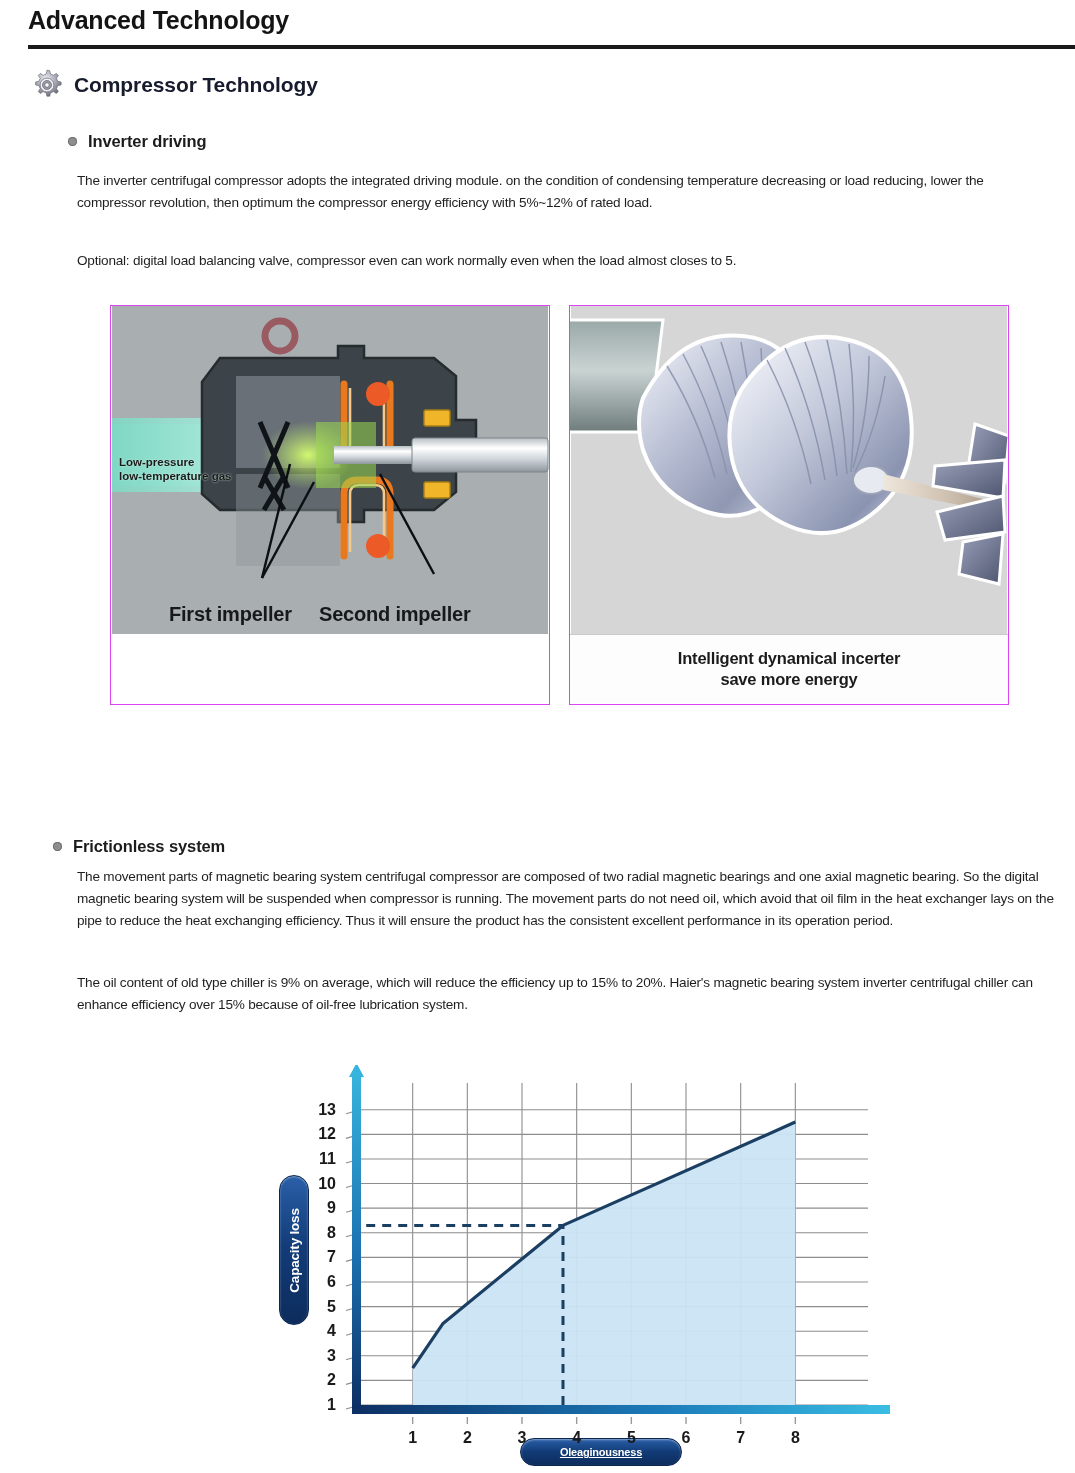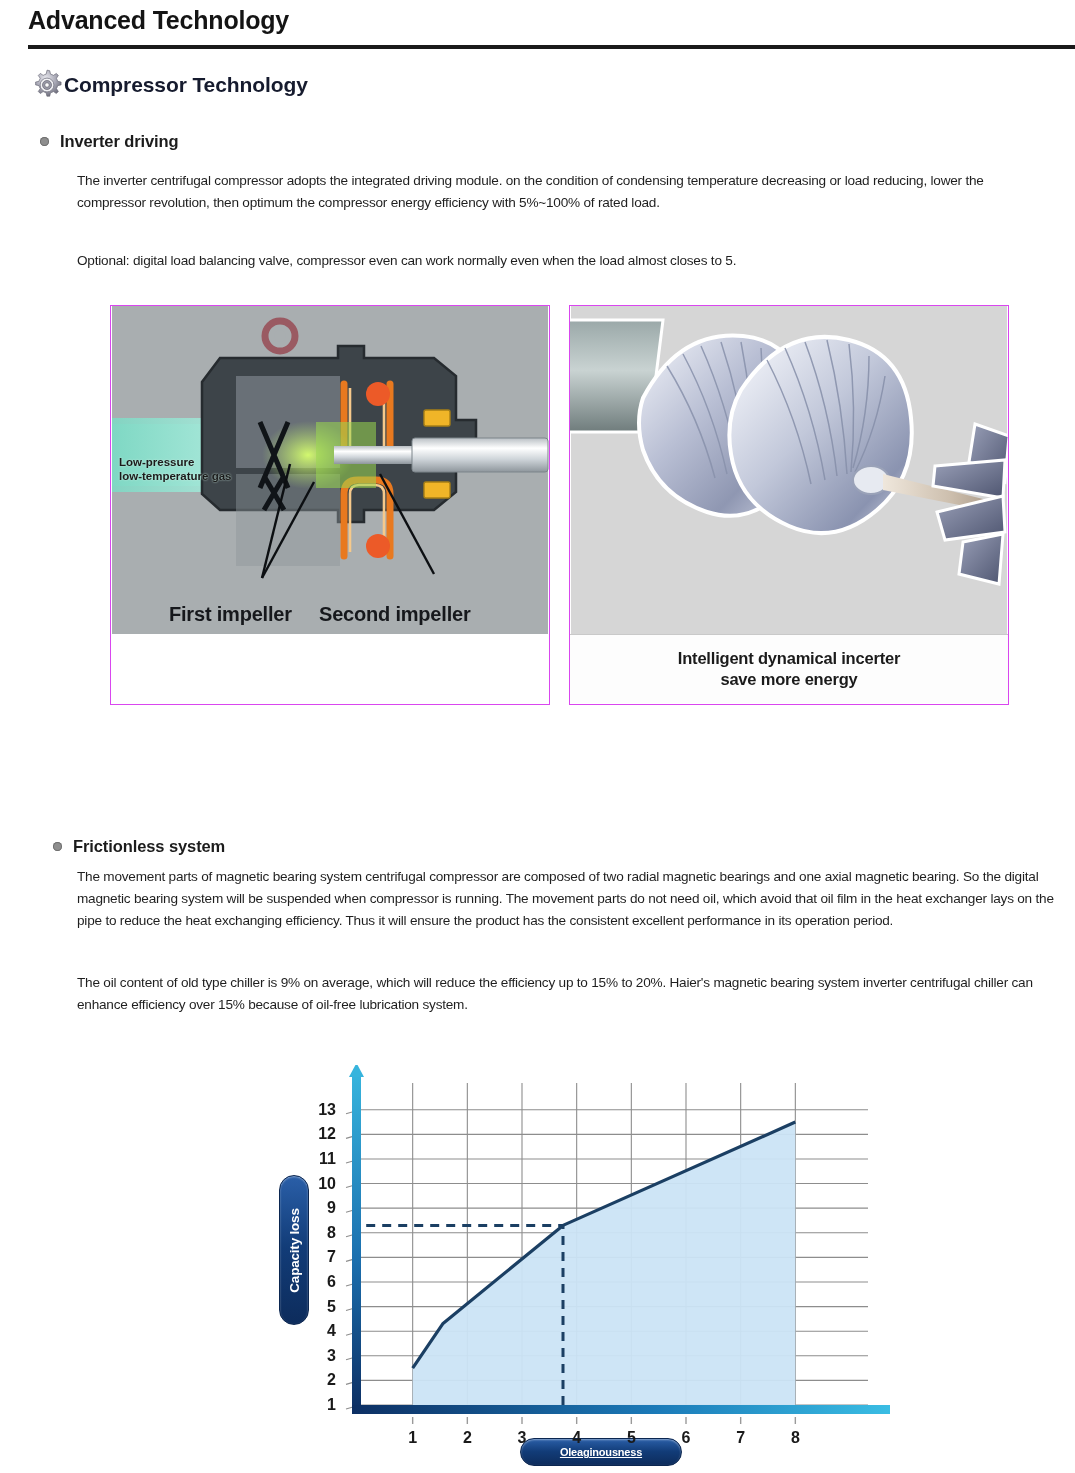--- a/index.html
+++ b/index.html
@@ -18,21 +18,21 @@
     position:absolute;left:8px;top:6px;
     font-size:25px;font-weight:bold;letter-spacing:-0.2px;
     color:#141414;
   }
   .title-rule{
     position:absolute;left:8px;top:45px;width:1060px;height:4px;
     background:#1a1a1a;
   }
   .section-head{
     position:absolute;left:10px;top:68px;
-    display:flex;align-items:center;
+    display:flex;align-items:center;gap:10px;
   }
   .gear-icon{width:34px;height:34px;display:block;}
   .section-head-text{
     font-size:21px;font-weight:bold;color:#161b2e;letter-spacing:-0.1px;
   }
 
   
   .bullet-head{position:absolute;display:flex;align-items:center;gap:11px;}
   .bullet-dot{
     width:9px;height:9px;border-radius:50%;
@@ -120,25 +120,25 @@
       <g fill="url(#gg)" stroke="#5d5d6a" stroke-width="1.1">
         <path d="M32 4 l5.2 1.1 1.4 6.4 a21.5 21.5 0 0 1 5.6 2.3 l5.4-3.6 3.8 3.8 -3.6 5.4 a21.5 21.5 0 0 1 2.3 5.6 l6.4 1.4 0 5.4 -6.4 1.4 a21.5 21.5 0 0 1-2.3 5.6 l3.6 5.4 -3.8 3.8 -5.4-3.6 a21.5 21.5 0 0 1-5.6 2.3 l-1.4 6.4 -5.4 0 -1.4-6.4 a21.5 21.5 0 0 1-5.6-2.3 l-5.4 3.6 -3.8-3.8 3.6-5.4 a21.5 21.5 0 0 1-2.3-5.6 l-6.4-1.4 0-5.4 6.4-1.4 a21.5 21.5 0 0 1 2.3-5.6 l-3.6-5.4 3.8-3.8 5.4 3.6 a21.5 21.5 0 0 1 5.6-2.3 l1.4-6.4 z"></path>
       </g>
       <circle cx="32" cy="32" r="13" fill="#f2f2f5" stroke="#6f6f7c" stroke-width="1.4"></circle>
       <circle cx="32" cy="32" r="8.5" fill="#9a9aa8" stroke="#5b5b68" stroke-width="1.2"></circle>
       <circle cx="32" cy="32" r="4.2" fill="#fafafc" stroke="#55555f" stroke-width="1.1"></circle>
     </svg>
     <div class="section-head-text">Compressor Technology</div>
   </div>
 
-  <div class="bullet-head" style="left:20px;top:132px;">
+  <div class="bullet-head" style="left:48px;top:132px;">
     <span class="bullet-dot"></span>
     <span class="bullet-label">Inverter driving</span>
   </div>
-  <div class="para" style="left:57px;top:170px;width:960px;">The inverter centrifugal compressor adopts the integrated driving module. on the condition of condensing temperature decreasing or load reducing, lower the compressor revolution, then optimum the compressor energy efficiency with 5%~100% of rated load.</div>
+  <div class="para" style="left:57px;top:170px;width:960px;">The inverter centrifugal compressor adopts the integrated driving module. on the condition of condensing temperature decreasing or load reducing, lower the compressor revolution, then optimum the compressor energy efficiency with 5%~12% of rated load.</div>
   <div class="para" style="left:57px;top:250px;width:960px;">Optional: digital load balancing valve, compressor even can work normally even when the load almost closes to 5.</div>
 
   <div class="fig-panel" style="left:90px;top:305px;width:440px;height:400px;">
     <div class="fig-img">
       <svg viewBox="0 0 436 328" style="width:100%;height:100%;display:block;">
         <defs>
           <linearGradient id="shaftg" x1="0" y1="0" x2="0" y2="1">
             <stop offset="0%" stop-color="#b9bfc4"></stop>
             <stop offset="30%" stop-color="#ffffff"></stop>
             <stop offset="62%" stop-color="#cfd5da"></stop>

